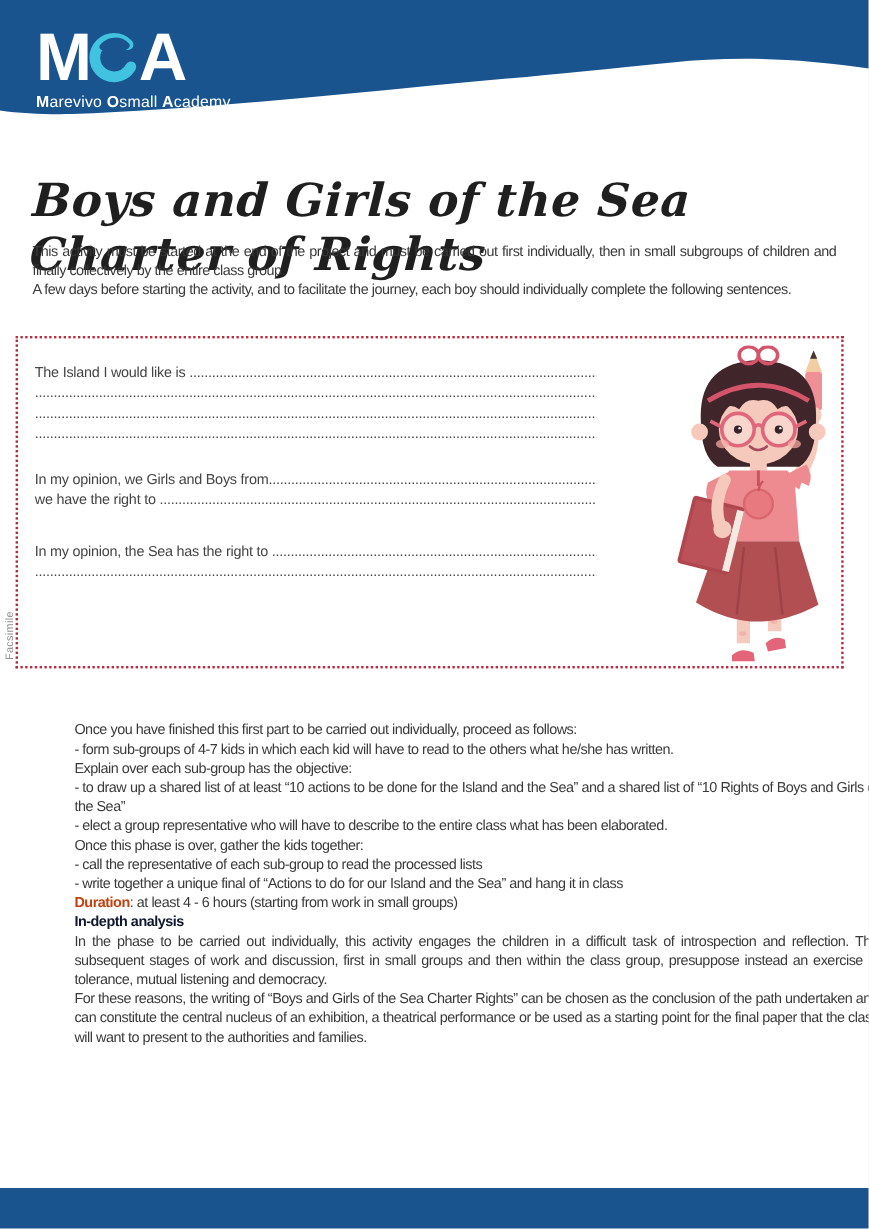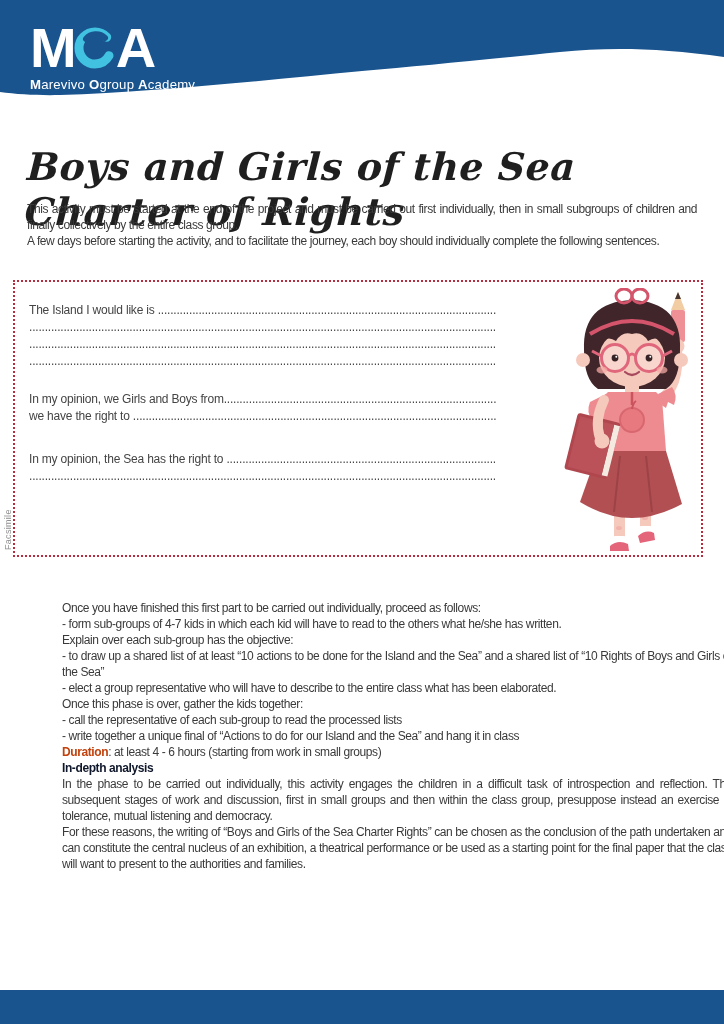--- a/index.html
+++ b/index.html
@@ -51,21 +51,21 @@
 
   <div class="logo">
     <div class="logo-row">
       <span class="logo-letter">M</span>
       <svg class="logo-swirl" viewBox="0 0 46 46" aria-hidden="true">
         <circle cx="23" cy="23" r="16" fill="none" stroke="#41c2e0" stroke-width="9" stroke-dasharray="80 21" stroke-dashoffset="-8" stroke-linecap="round"></circle>
         <path d="M14,14 A13,13 0 0 1 33,13" fill="none" stroke="#19548f" stroke-width="6" stroke-linecap="round"></path>
       </svg>
       <span class="logo-letter">A</span>
     </div>
-    <div class="brand"><b>M</b><span>arevivo </span><b>O</b><span>group </span><b>A</b><span>cademy</span></div>
+    <div class="brand"><b>M</b><span>arevivo </span><b>O</b><span>small </span><b>A</b><span>cademy</span></div>
   </div>
 
   <div class="title">Boys and Girls of the Sea Charter of Rights</div>
 
   <div class="intro bodytext">
     <p>This activity must be started at the end of the project and must be carried out first individually, then in small subgroups of children and finally collectively by the entire class group.</p>
     <p>A few days before starting the activity, and to facilitate the journey, each boy should individually complete the following sentences.</p>
   </div>
 
   <div class="fbox">

